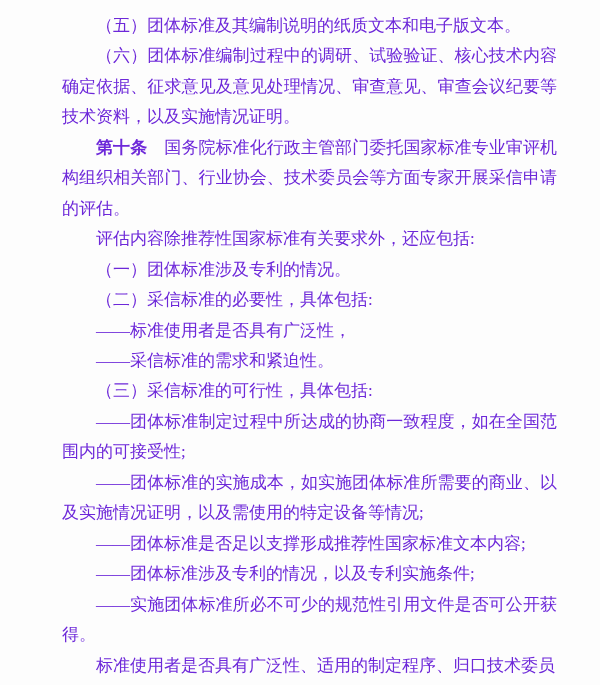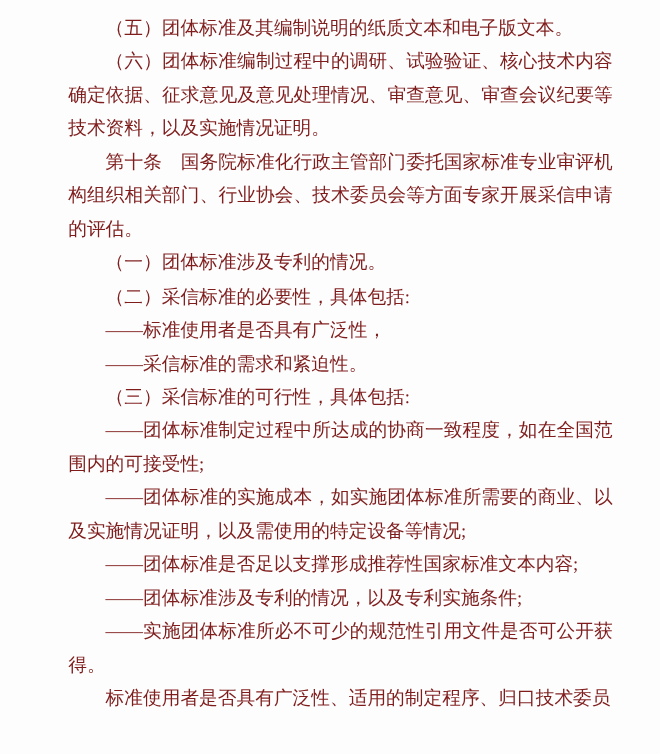--- a/index.html
+++ b/index.html
@@ -21,40 +21,41 @@
     background: #fdfdfd;
   }
   .doc-body {
     width: 495px;
   }
   .para {
     margin: 0;
     padding: 0;
     font-size: 17px;
     line-height: 30.45px;
-    color: #7f1d1d;
+    color: #6d28d9;
     text-indent: 2em;
     text-align: justify;
     text-align-last: left;
     letter-spacing: 0;
     word-break: normal;
   }
   .para .term {
-    font-weight: normal;
+    font-weight: bold;
     font-family: "Liberation Sans", "DejaVu Sans", sans-serif;
   }
 </style>
 </head>
 <body style="background: rgb(253, 253, 253);">
 
 <div class="page">
   <div class="doc-body" style="color: rgb(31, 31, 31);">
       <p class="para"><span class="para-text">（五）团体标准及其编制说明的纸质文本和电子版文本。</span></p>
       <p class="para"><span class="para-text">（六）团体标准编制过程中的调研、试验验证、核心技术内容确定依据、征求意见及意见处理情况、审查意见、审查会议纪要等技术资料，以及实施情况证明。</span></p>
       <p class="para"><b class="term">第十条</b><span class="para-text">　国务院标准化行政主管部门委托国家标准专业审评机构组织相关部门、行业协会、技术委员会等方面专家开展采信申请的评估。</span></p>
+      <p class="para"><span class="para-text">评估内容除推荐性国家标准有关要求外，还应包括:</span></p>
       <p class="para"><span class="para-text">（一）团体标准涉及专利的情况。</span></p>
       <p class="para"><span class="para-text">（二）采信标准的必要性，具体包括:</span></p>
       <p class="para"><span class="para-text">——标准使用者是否具有广泛性，</span></p>
       <p class="para"><span class="para-text">——采信标准的需求和紧迫性。</span></p>
       <p class="para"><span class="para-text">（三）采信标准的可行性，具体包括:</span></p>
       <p class="para"><span class="para-text">——团体标准制定过程中所达成的协商一致程度，如在全国范围内的可接受性;</span></p>
       <p class="para"><span class="para-text">——团体标准的实施成本，如实施团体标准所需要的商业、以及实施情况证明，以及需使用的特定设备等情况;</span></p>
       <p class="para"><span class="para-text">——团体标准是否足以支撑形成推荐性国家标准文本内容;</span></p>
       <p class="para"><span class="para-text">——团体标准涉及专利的情况，以及专利实施条件;</span></p>
       <p class="para"><span class="para-text">——实施团体标准所必不可少的规范性引用文件是否可公开获得。</span></p>

